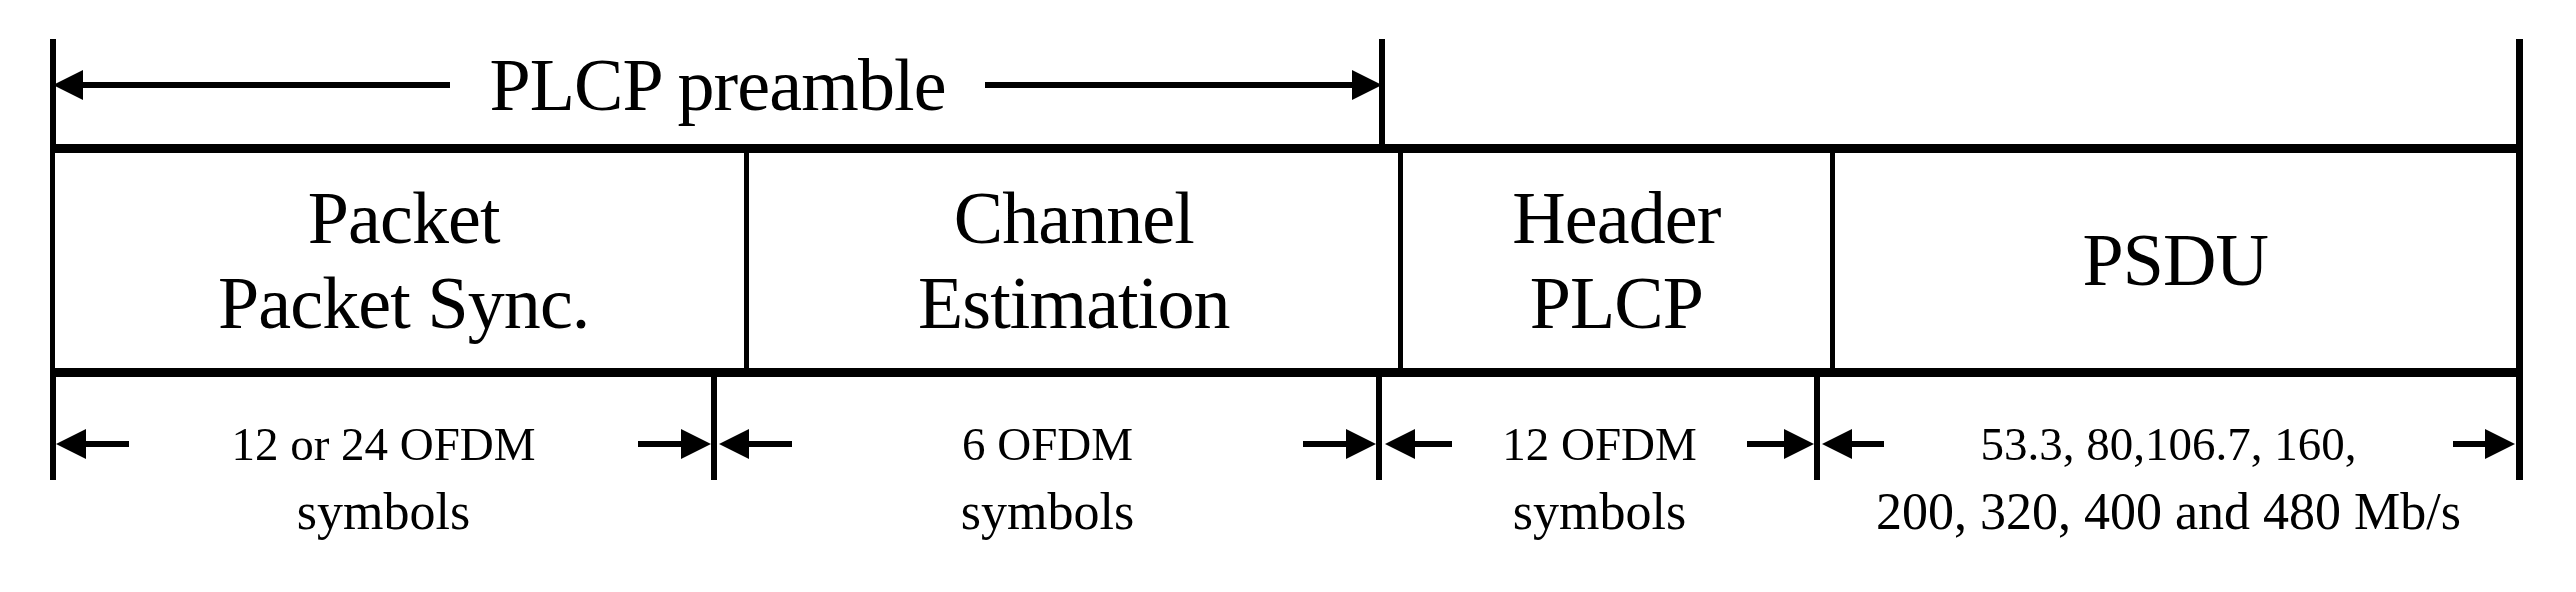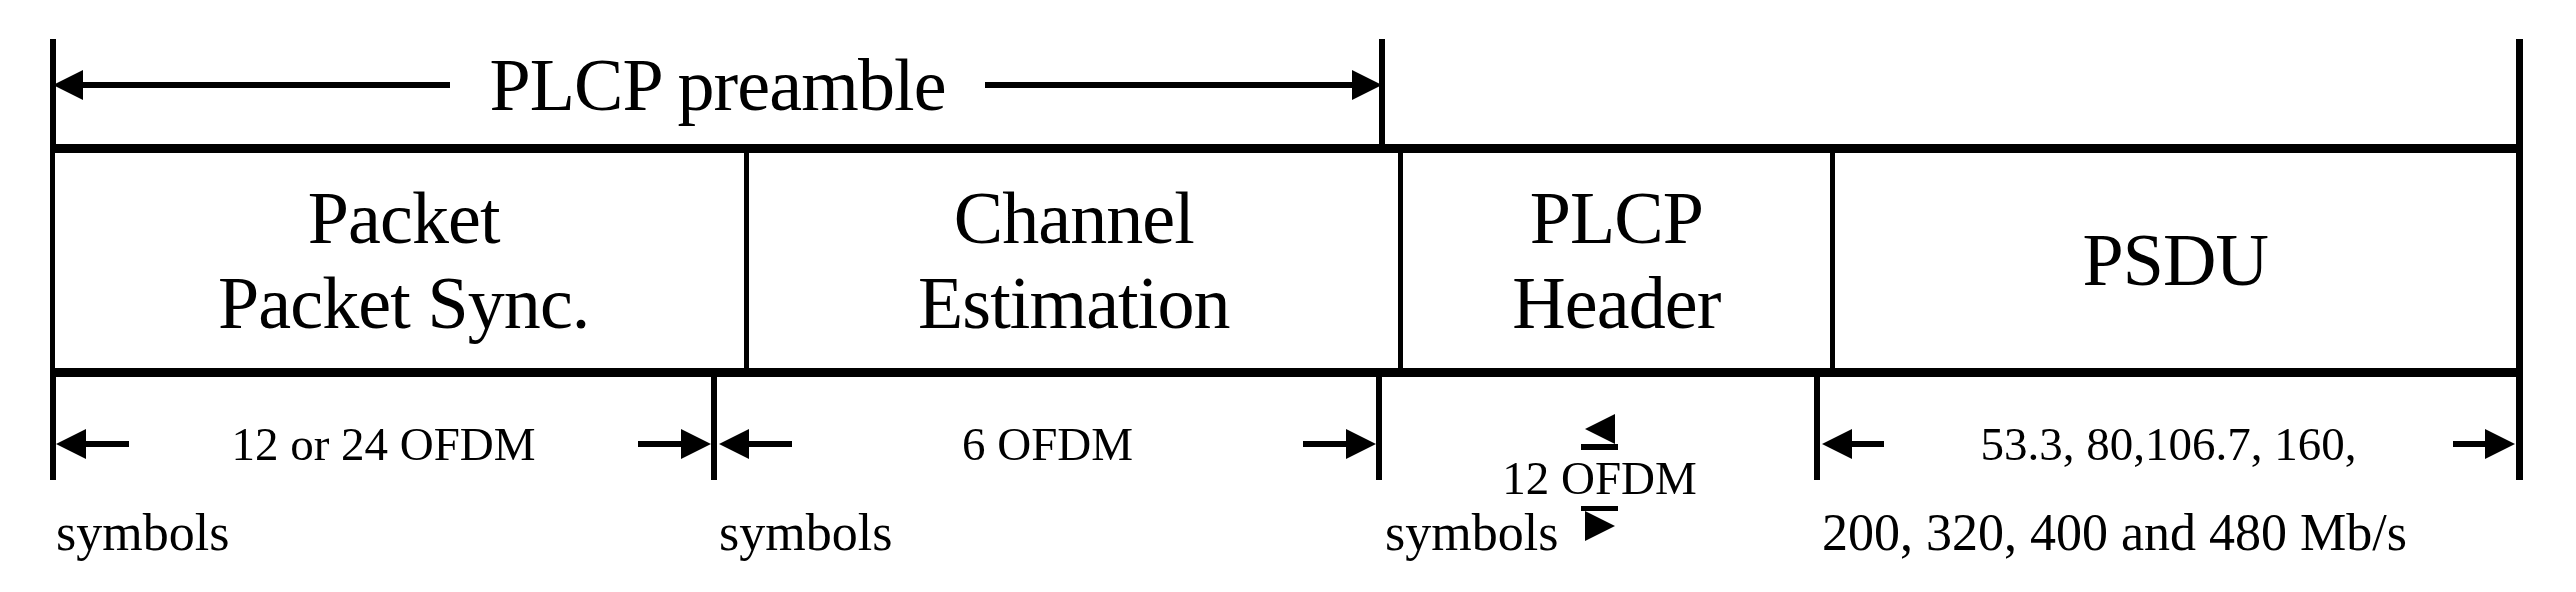--- a/index.html
+++ b/index.html
@@ -32,22 +32,22 @@
   .sp { flex:1 1 0; }
   .ah { width:0; height:0; flex:0 0 auto;
         border-top:15px solid transparent; border-bottom:15px solid transparent; }
   .ah.l { border-right:30px solid var(--ink); }
   .ah.r { border-left:30px solid var(--ink); }
 
   .top-label { font-size:74px; line-height:76px; padding:0 39px;
                white-space:nowrap; letter-spacing:-0.9px; flex:0 0 auto; }
   .dur-label { font-size:47px; line-height:56px; white-space:nowrap;
                flex:0 0 auto; padding:0 9.3px; }
-  .dur-line2 { position:absolute; top:503px; height:60px; font-size:52px;
-               line-height:60px; text-align:left; white-space:nowrap; }
+  .dur-line2 { position:absolute; top:482px; height:60px; font-size:52px;
+               line-height:60px; text-align:center; white-space:nowrap; }
 </style>
 </head>
 <body>
 
 <div class="canvas">
 
   <div class="vline" style="left:50px;  top:39px; width:5.6px; height:105px;"></div>
   <div class="vline" style="left:1379px; top:39px; width:5.6px; height:105px;"></div>
   <div class="vline" style="left:2516px; top:39px; width:7.4px; height:105px;"></div>
 
@@ -62,22 +62,22 @@
   <div class="ftable">
     <div class="cell" style="flex-grow:707;padding-left:28px;">
       <span>Packet</span>
       <span>Packet Sync.</span>
     </div>
     <div class="cell" style="flex-grow:715;margin-left:20px;">
       <span>Channel</span>
       <span>Estimation</span>
     </div>
     <div class="cell" style="flex-grow:470;">
+      <span>Header</span>
       <span>PLCP</span>
-      <span>Header</span>
     </div>
     <div class="cell" style="flex-grow:751;">
       <span>PSDU</span>
     </div>
   </div>
 
   <div class="vline" style="left:50px;   top:377px; width:5.6px; height:103px;"></div>
   <div class="vline" style="left:711px;  top:377px; width:5.6px; height:103px;"></div>
   <div class="vline" style="left:1376px; top:377px; width:5.6px; height:103px;"></div>
   <div class="vline" style="left:1814px; top:377px; width:5.6px; height:103px;"></div>
@@ -98,21 +98,21 @@
     <span class="ah l"></span>
     <span class="shaft" style="width:43px;"></span>
     <span class="sp"></span>
     <span class="dur-label">6 OFDM</span>
     <span class="sp"></span>
     <span class="shaft" style="width:43px;"></span>
     <span class="ah r"></span>
   </div>
   <div class="dur-line2" style="left:719px; width:657px;">symbols</div>
 
-  <div class="arrow-row" style="left:1385px; top:414px; width:429px; height:60px;flex-direction:column;">
+  <div class="arrow-row" style="left:1385px; top:414px; width:429px; height:60px;">
     <span class="ah l"></span>
     <span class="shaft" style="width:37px;"></span>
     <span class="sp"></span>
     <span class="dur-label">12 OFDM</span>
     <span class="sp"></span>
     <span class="shaft" style="width:37px;"></span>
     <span class="ah r"></span>
   </div>
   <div class="dur-line2" style="left:1385px; width:429px;">symbols</div>
 

